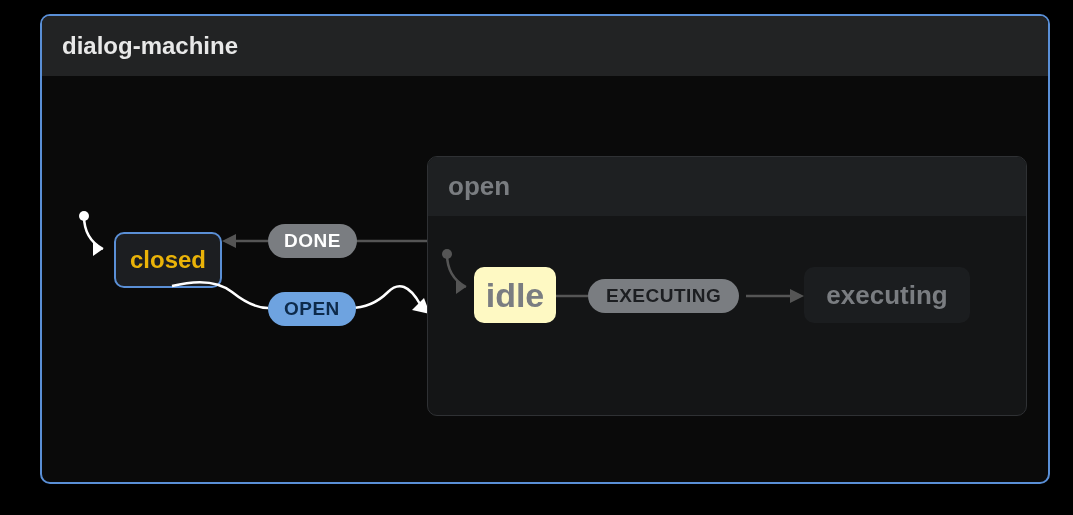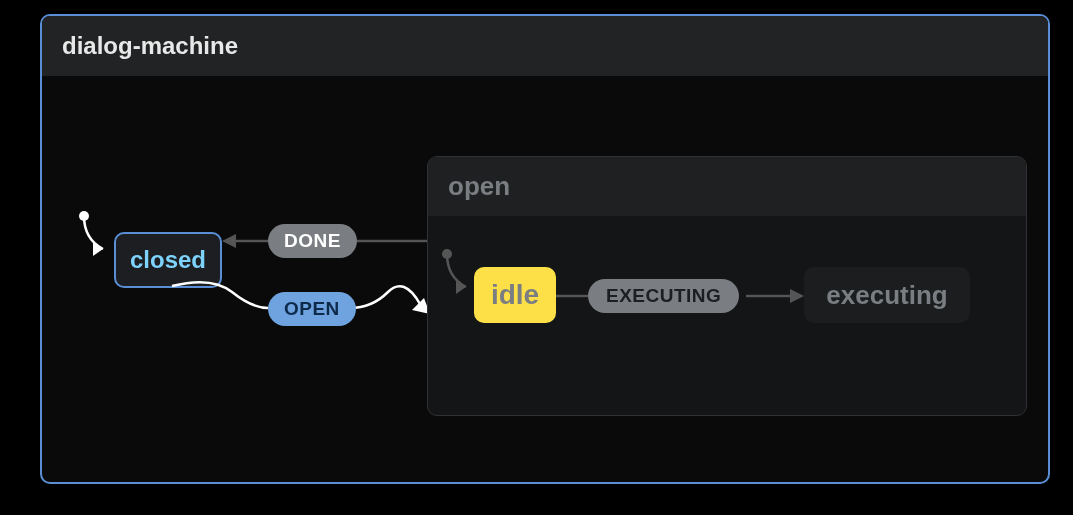--- a/index.html
+++ b/index.html
@@ -36,21 +36,21 @@
     width: 108px;
     height: 56px;
     border: 2px solid #5a8fd6;
     border-radius: 10px;
     background: #1c1e21;
     display: flex;
     align-items: center;
     justify-content: center;
     font-size: 24px;
     font-weight: 700;
-    color: #7dd3fc;
+    color: #eab308;
   }
   .state-open-container {
     position: absolute;
     left: 385px;
     top: 140px;
     width: 600px;
     height: 260px;
     border: 1px solid #2f3134;
     border-radius: 10px;
     background: #141516;
@@ -63,25 +63,25 @@
     font-weight: 700;
     color: #7a7d81;
   }
   .state-idle {
     position: absolute;
     left: 46px;
     top: 110px;
     width: 82px;
     height: 56px;
     border-radius: 10px;
-    background: #fde047;
+    background: #fef9c3;
     display: flex;
     align-items: center;
     justify-content: center;
-    font-size: 28px;
+    font-size: 34px;
     font-weight: 700;
     color: #7a7d81;
     text-align: right;
   }
   .state-executing {
     position: absolute;
     left: 376px;
     top: 110px;
     width: 166px;
     height: 56px;

